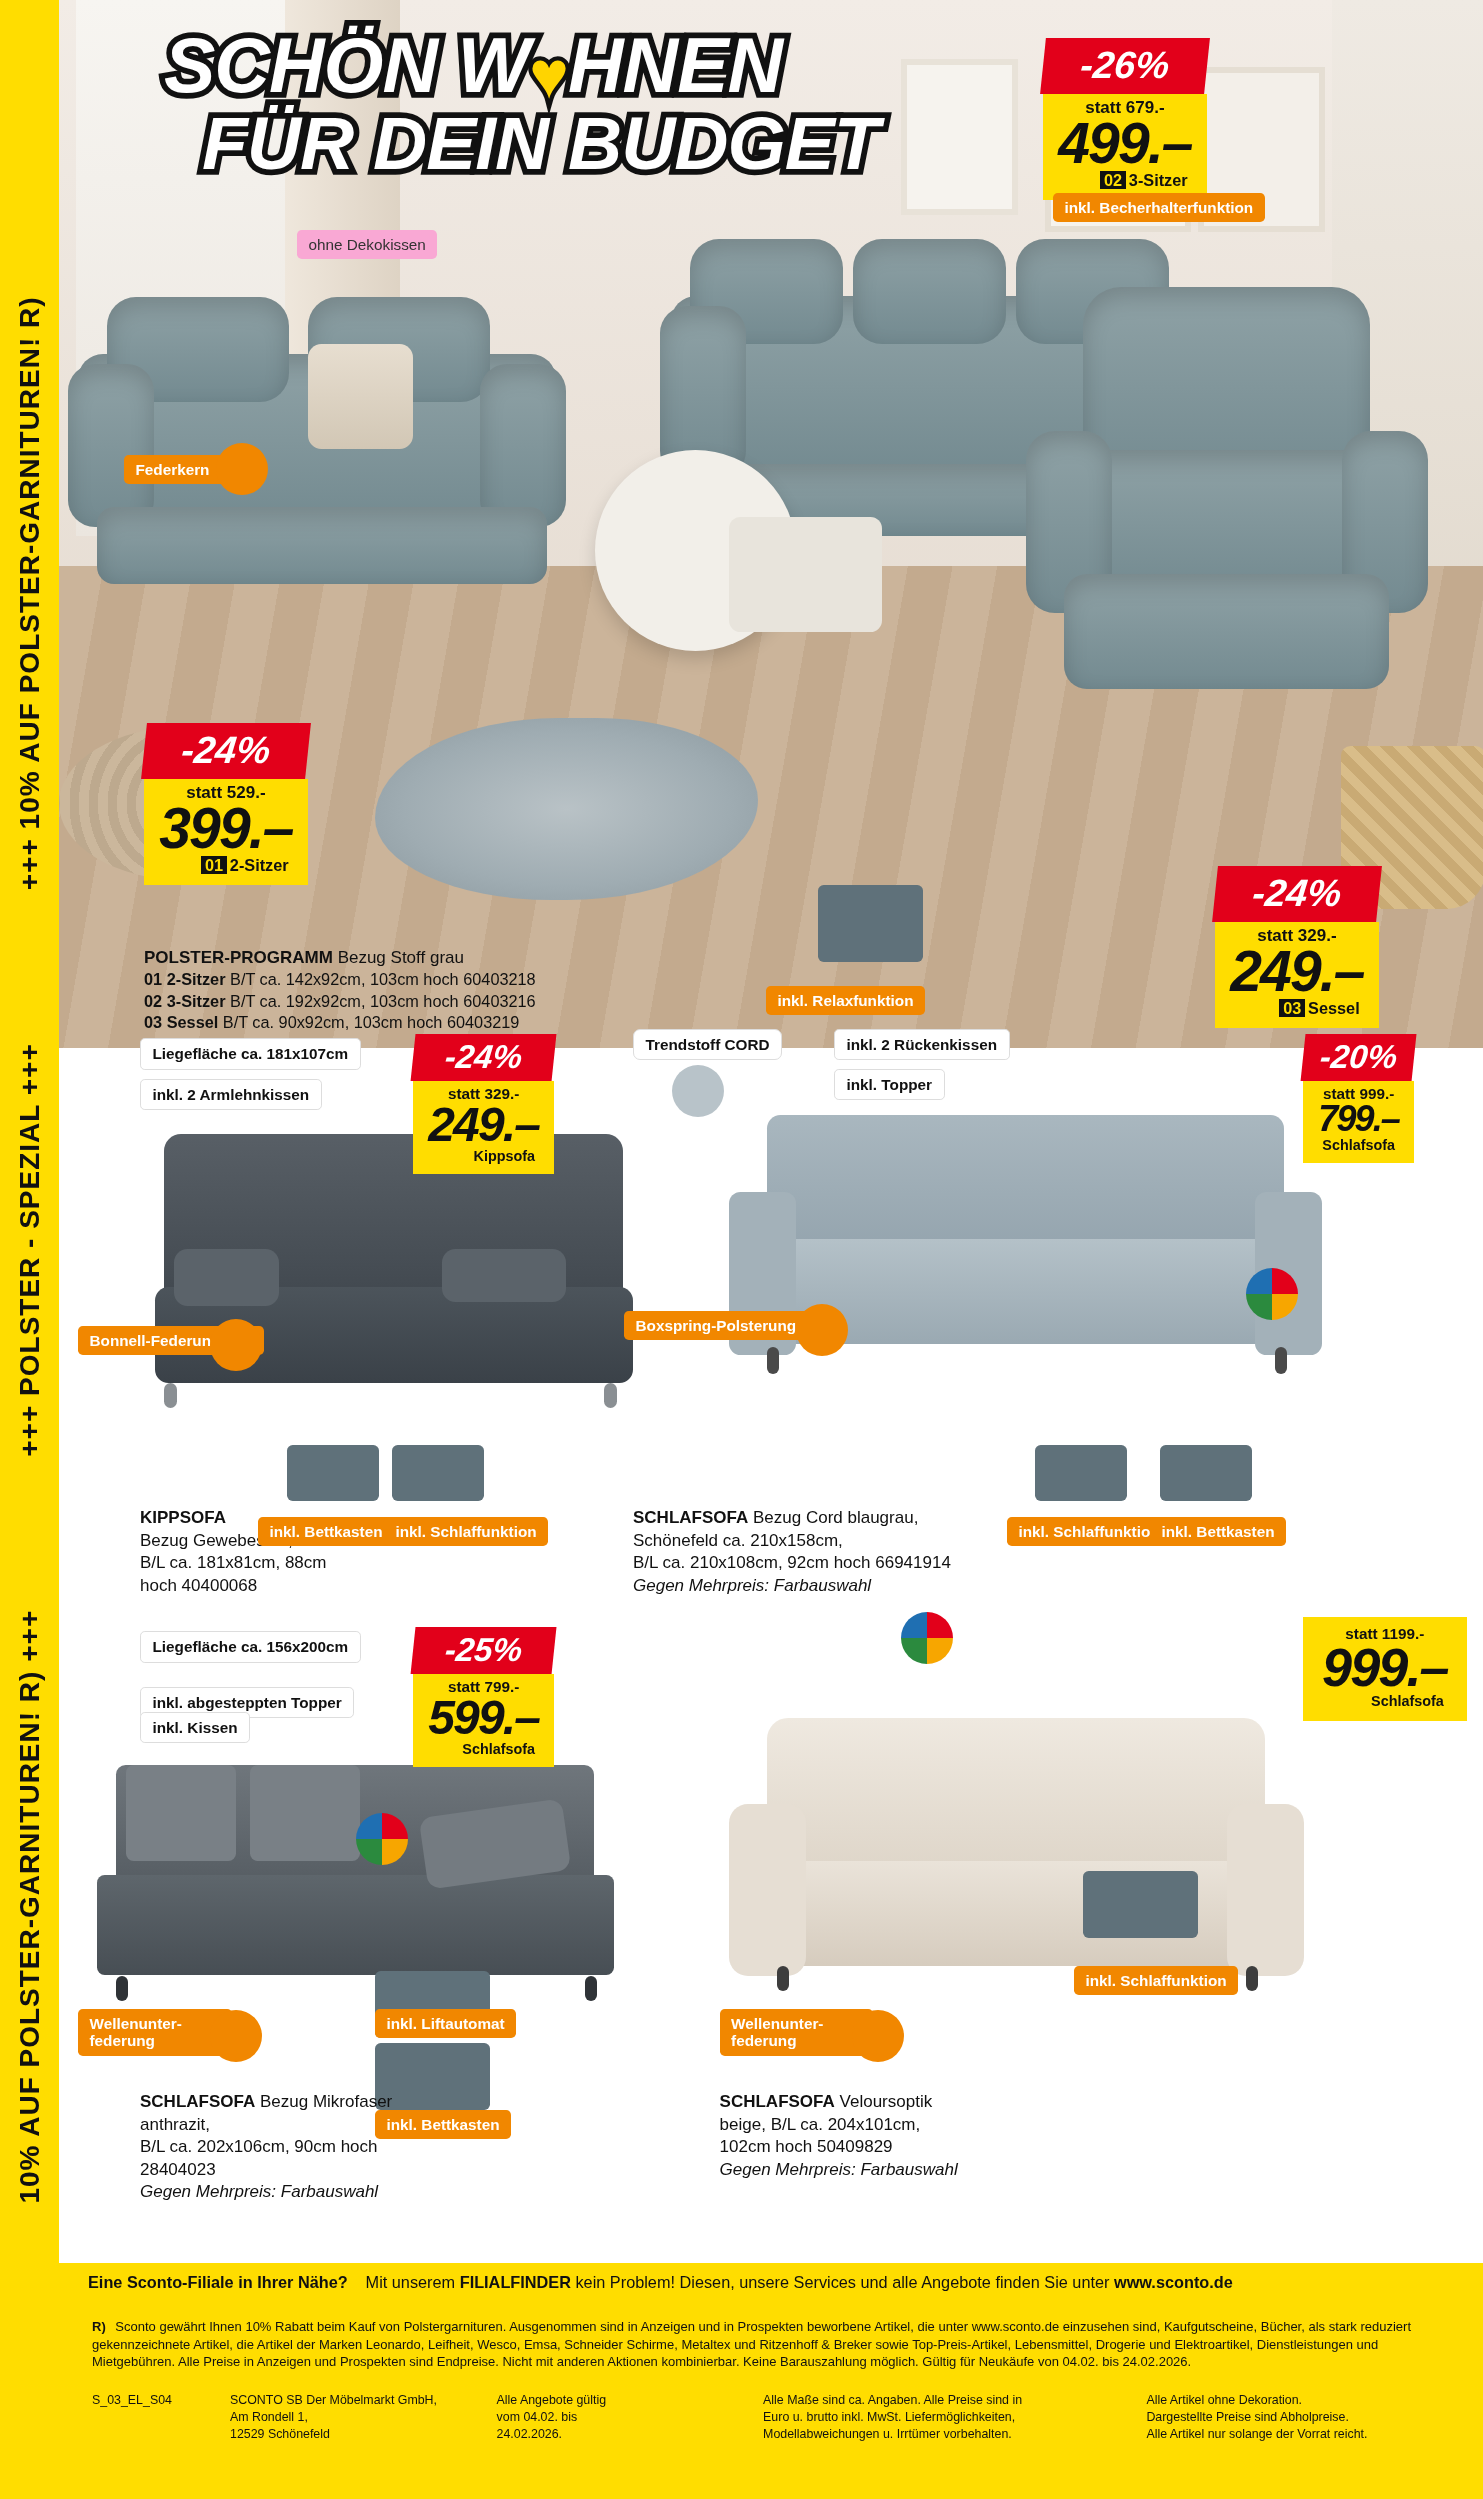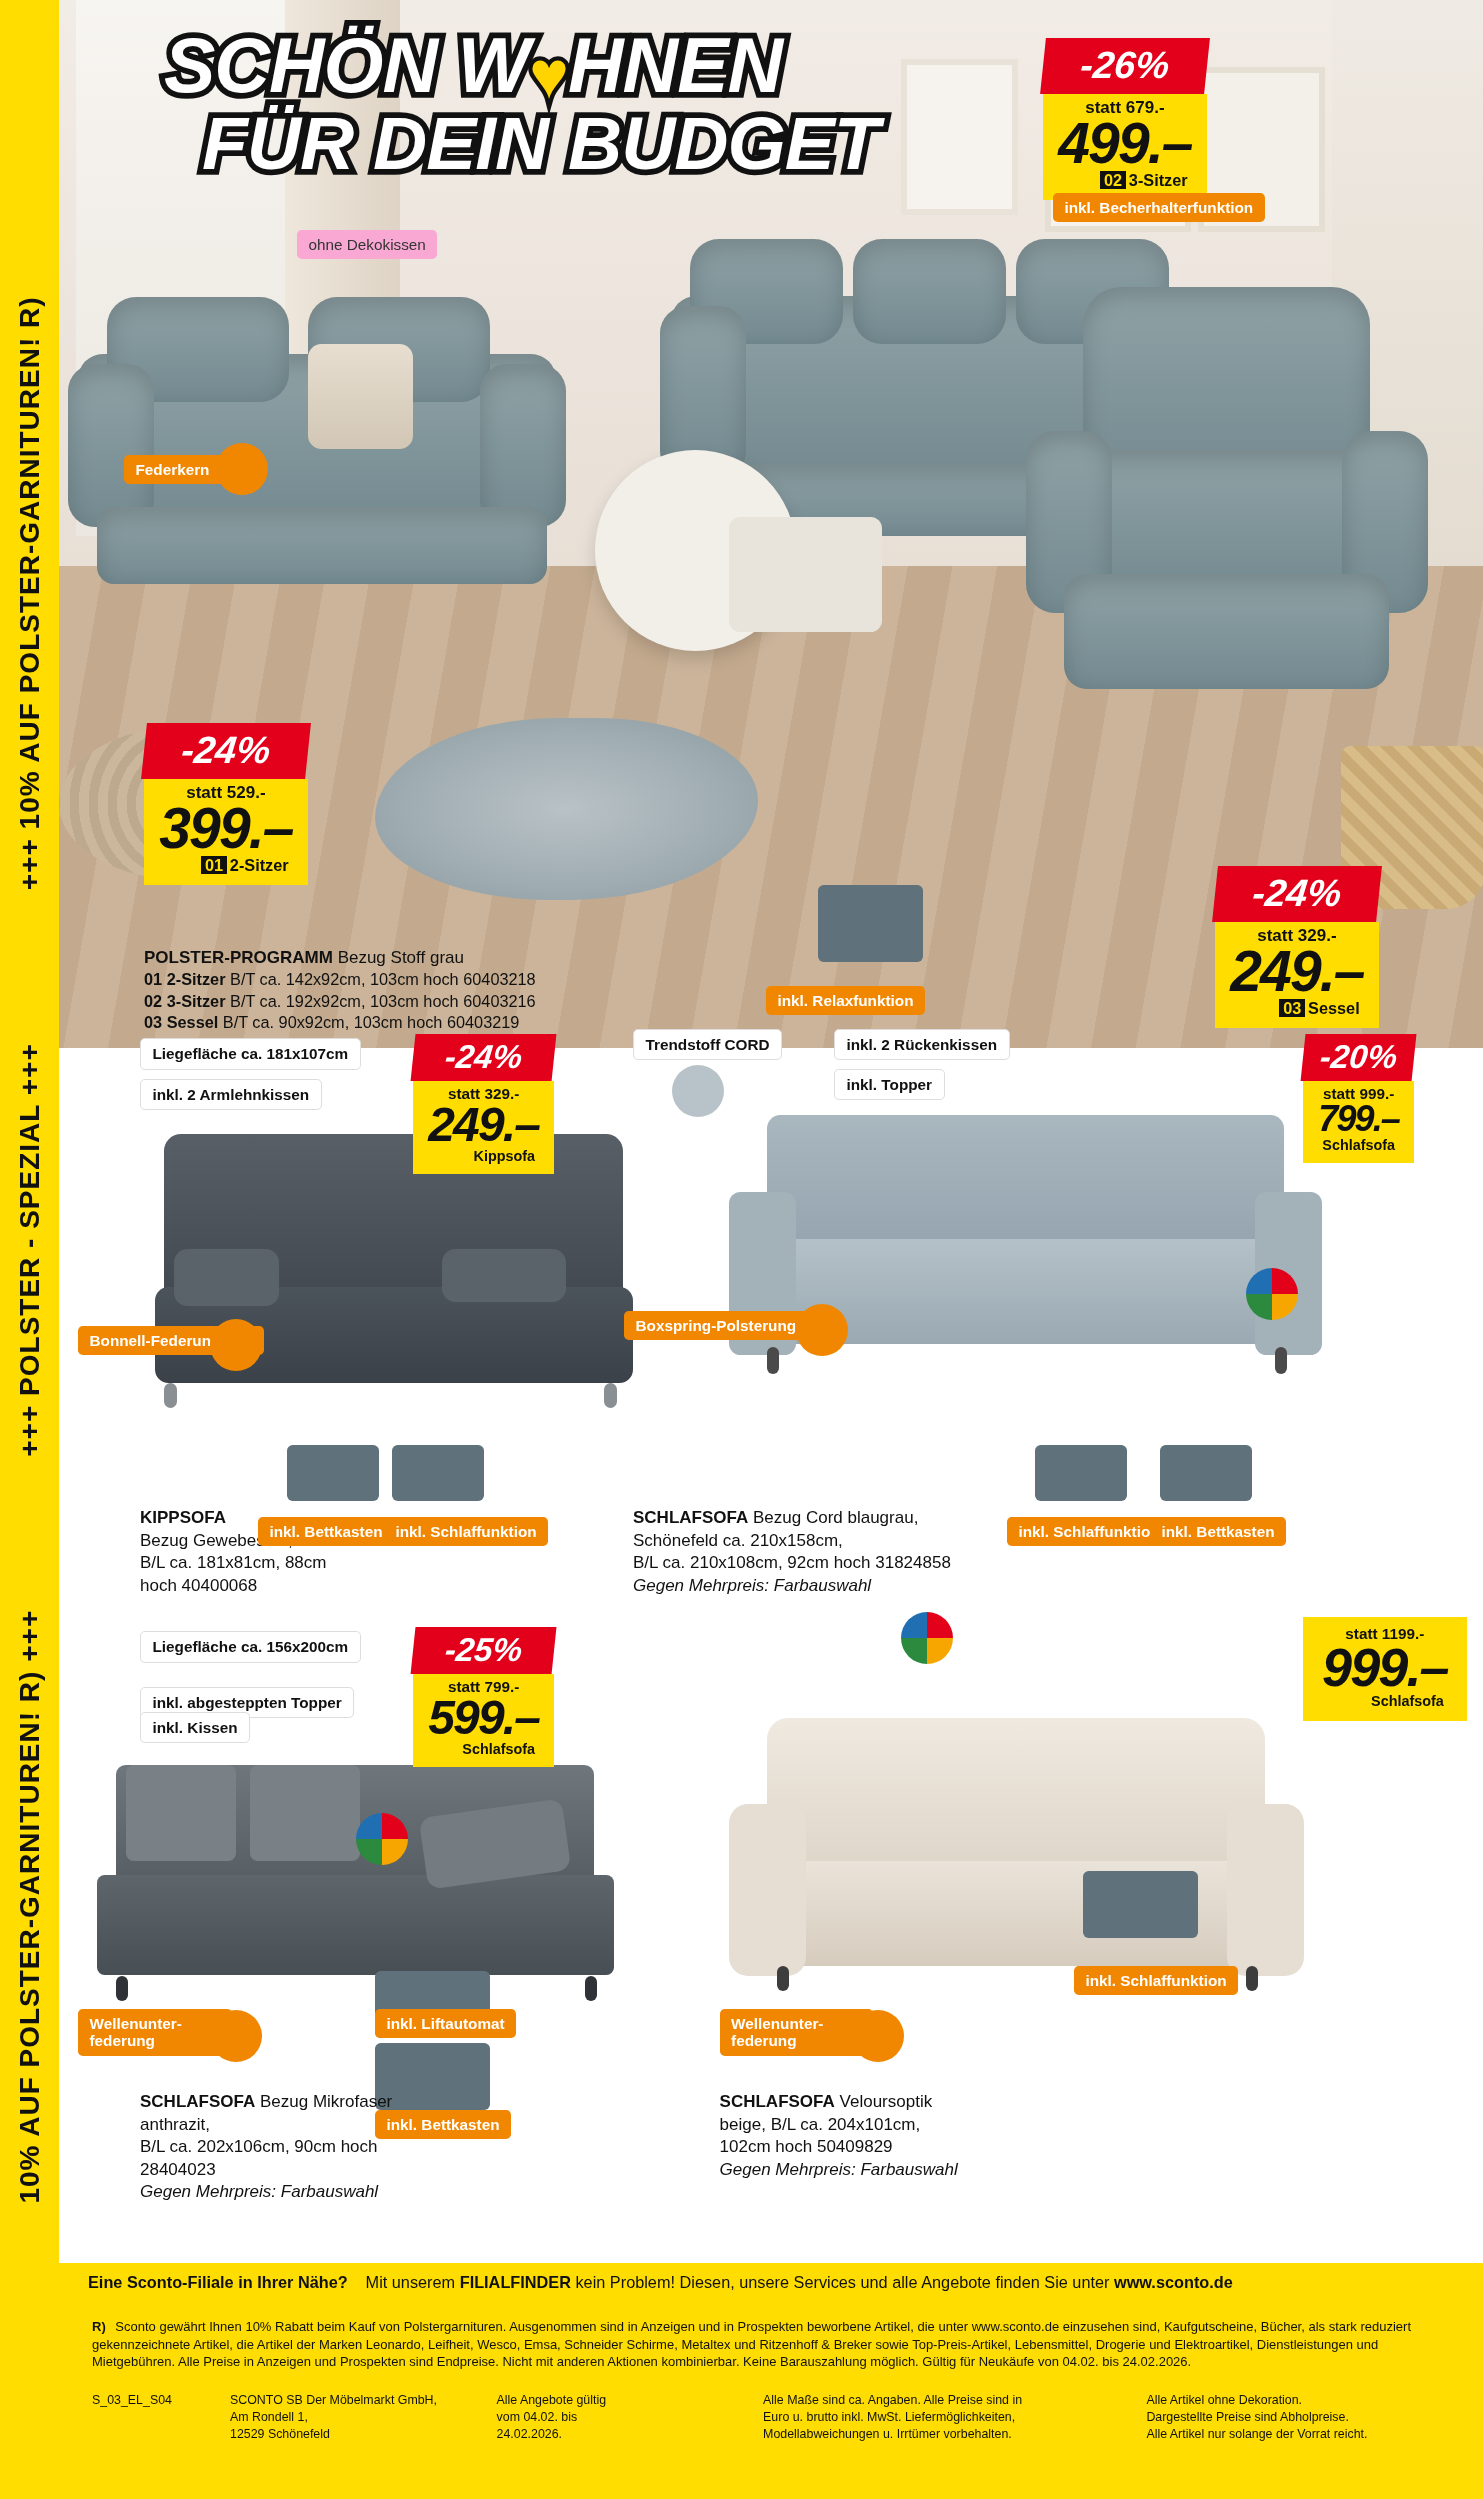--- a/index.html
+++ b/index.html
@@ -277,39 +277,39 @@
     </div>
 
     <div class="cell" style="left:651px;top:0;width:773px;height:593px;">
       <div class="sofa-img" style="left:57px;top:67px;width:517px;height:144px;background:linear-gradient(180deg,#a9b7bf,#93a3ad);border-radius:13.4px;"></div>
       <div class="sofa-img" style="left:38px;top:191px;width:555px;height:105px;background:linear-gradient(180deg,#b4c1c8,#9aa9b2);border-radius:9.6px;"></div>
       <div class="sofa-img" style="left:19px;top:144px;width:67px;height:163px;background:#a3b1b9;border-radius:11.5px;"></div>
       <div class="sofa-img" style="left:545px;top:144px;width:67px;height:163px;background:#a3b1b9;border-radius:11.5px;"></div>
       <div class="sofa-img" style="left:57px;top:299px;width:11.5px;height:27px;background:#4a4a4a;"></div>
       <div class="sofa-img" style="left:565px;top:299px;width:11.5px;height:27px;background:#4a4a4a;"></div>
 
-      <div class="wtag" style="left:-77px;top:-19px;"><span>Trendstoff CORD</span></div>
+      <div class="wtag" style="left:-77px;top:-19px;border-radius:7px;"><span>Trendstoff CORD</span></div>
       <div class="circle-icon" style="left:-38px;top:17px;background:#b8c3c9;"></div>
       <div class="wtag" style="left:124px;top:-19px;">inkl. 2 Rückenkissen</div>
       <div class="wtag" style="left:124px;top:21px;">inkl. Topper</div>
       <div class="otag" style="left:-86px;top:263px;padding-right:44px;">Boxspring-Polsterung</div>
       <div class="circle-icon" style="left:86px;top:256px;"></div>
 
       <div class="circle-icon" style="left:536px;top:220px;background:conic-gradient(#e2001a 0 25%,#f7a600 0 50%,#2b8a3e 0 75%,#1f6fb2 0 100%);"></div>
 
       <div class="thumbbox" style="left:325px;top:397px;"></div>
       <div class="thumbbox" style="left:450px;top:397px;"></div>
       <div class="otag" style="left:297px;top:469px;">inkl. Schlaffunktion</div>
       <div class="otag" style="left:440px;top:469px;">inkl. Bettkasten</div>
 
       <div class="desc" style="left:-77px;top:459px;width:373px;">
         <b>SCHLAFSOFA</b>
         <span>Bezug Cord blaugrau,</span><br>
         <span>Schönefeld ca. 210x158cm,</span><br>
-        <span>B/L ca. 210x108cm, 92cm hoch 31824858</span><br>
+        <span>B/L ca. 210x108cm, 92cm hoch 66941914</span><br>
         <i>Gegen Mehrpreis: Farbauswahl</i>
       </div>
 
       <div class="badge" style="left:593px;top:-14.4px;">
         <div class="disc" style="font-size:33px;padding:3.8px 13.4px 5.7px;">-20%</div>
         <div class="pricebox">
           <div class="statt" style="font-size:15.3px;">statt 999.-</div>
           <div class="price" style="font-size:36px;"><span>799.</span><span>–</span></div>
           <div class="sub" style="font-size:14.4px;">Schlafsofa</div>
         </div>

